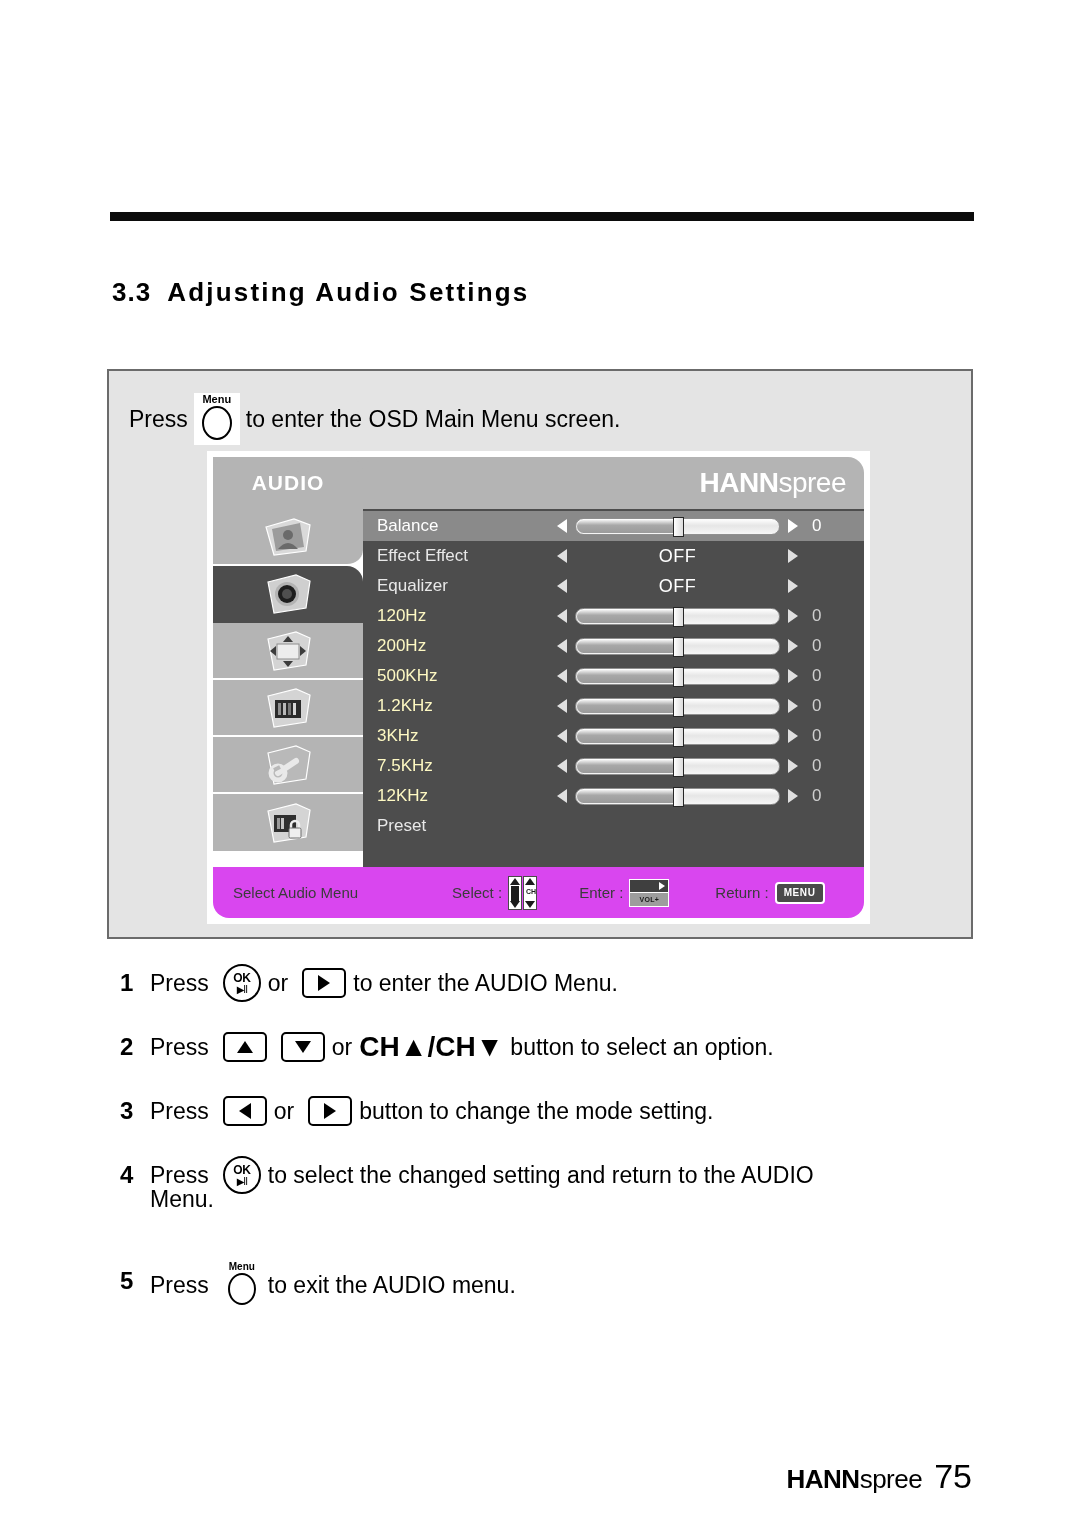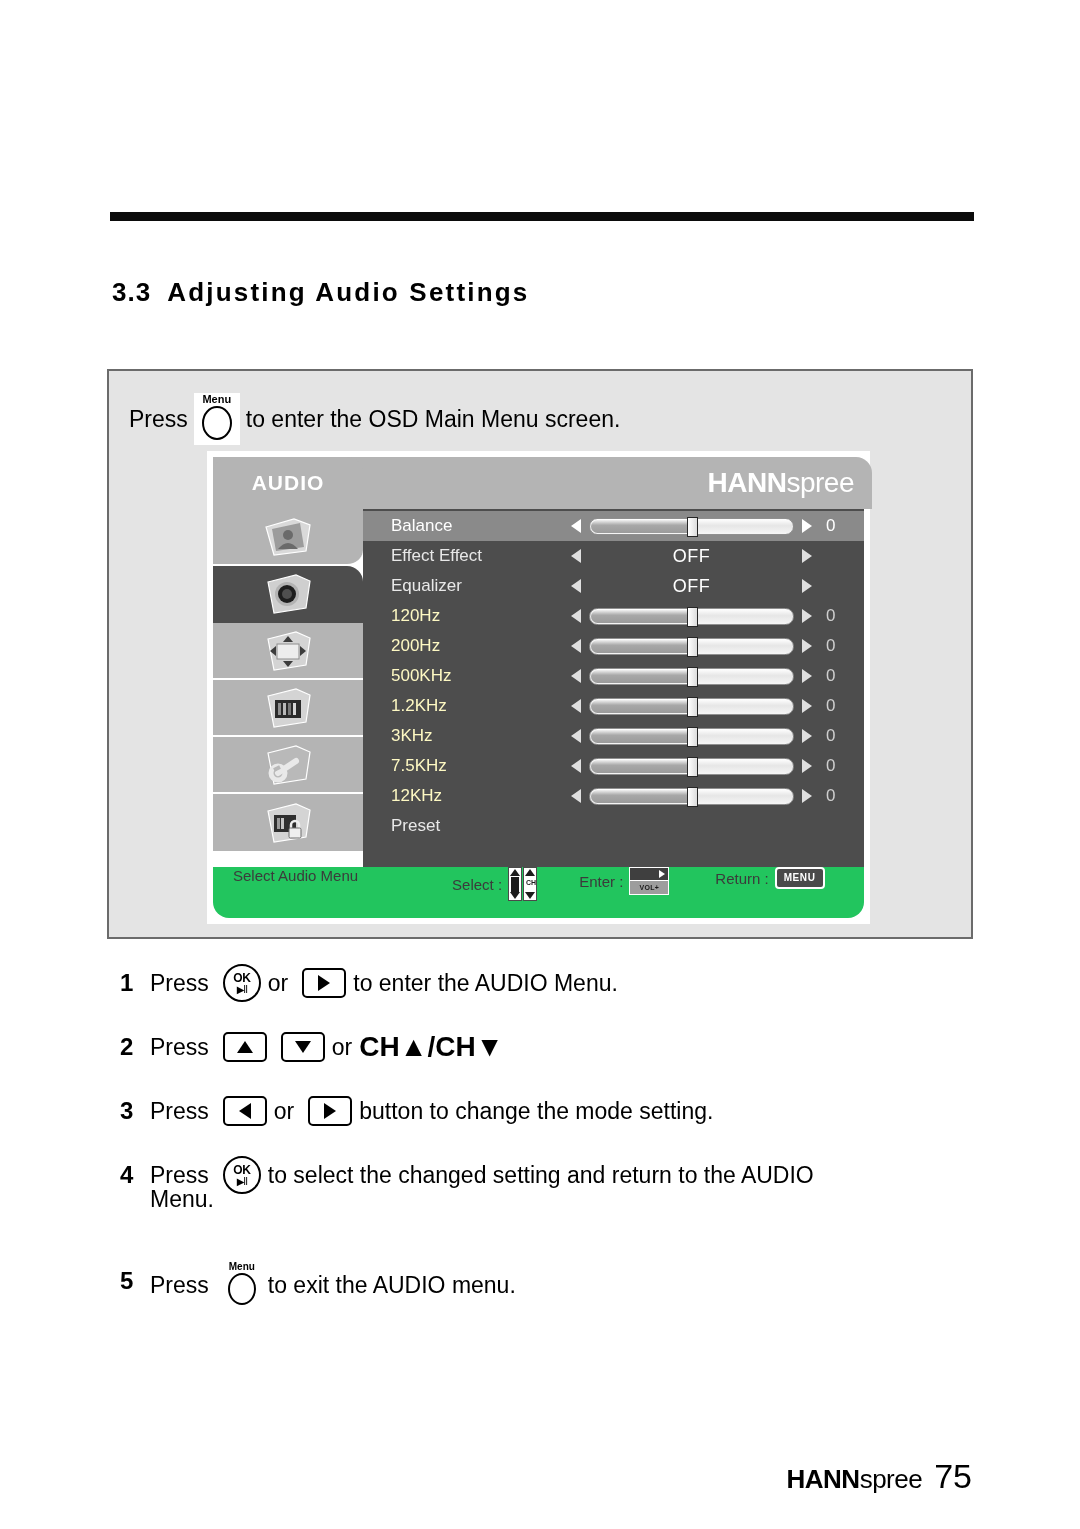--- a/index.html
+++ b/index.html
@@ -124,21 +124,20 @@
   }
 
   
   .osd-header {
     position: absolute;
     left: 0; top: 0;
     width: 651px;
     height: 52px;
     background: #b4b4b4;
     border-top-right-radius: 16px;
-    padding-left: 8px;
   }
   .osd-tab {
     position: absolute;
     left: 0; top: 0;
     width: 150px;
     height: 52px;
     background: #b4b4b4;
     border-top-left-radius: 16px;
     border-top-right-radius: 16px;
     display: flex;
@@ -201,21 +200,21 @@
     width: 501px;
     height: 358px;
     background: #4d4d4d;
   }
 
   .row {
     position: relative;
     height: 30px;
     display: flex;
     align-items: center;
-    padding-left: 28px;
+    padding-left: 14px;
     box-sizing: border-box;
   }
   .row.first { margin-top: 2px; }
   .row.highlight { background: #8a8a8a; }
 
   .row-label {
     width: 180px;
     font-size: 17px;
     color: #e8e8e8;
     white-space: nowrap;
@@ -282,25 +281,25 @@
   }
   .row.highlight .row-num { color: #ffffff; }
 
   
   .osd-status {
     position: absolute;
     left: 0;
     top: 410px;
     width: 651px;
     height: 51px;
-    background: #22c55e;
+    background: #d946ef;
     border-bottom-left-radius: 16px;
     border-bottom-right-radius: 16px;
     display: flex;
-    align-items: flex-start;
+    align-items: center;
   }
   .status-left {
     margin-left: 20px;
     font-size: 15px;
     color: #3b3b3b;
     white-space: nowrap;
   }
   .status-group {
     display: flex;
     align-items: center;
@@ -765,20 +764,21 @@
       <span class="step-text">
         <span class="w">Press</span>
         <span class="key-sq">
             <span class="tri-u"></span>
           </span>
         <span class="key-sq">
             <span class="tri-d"></span>
           </span>
         <span class="w">or</span>
         <span class="bold-ch">CH▲/CH▼</span>
+        <span class="w">button to select an option.</span>
       </span>
     </div>
 
     <div class="step">
       <span class="step-num">3</span>
       <span class="step-text">
         <span class="w">Press</span>
         <span class="key-sq">
             <span class="tri-l"></span>
           </span>

